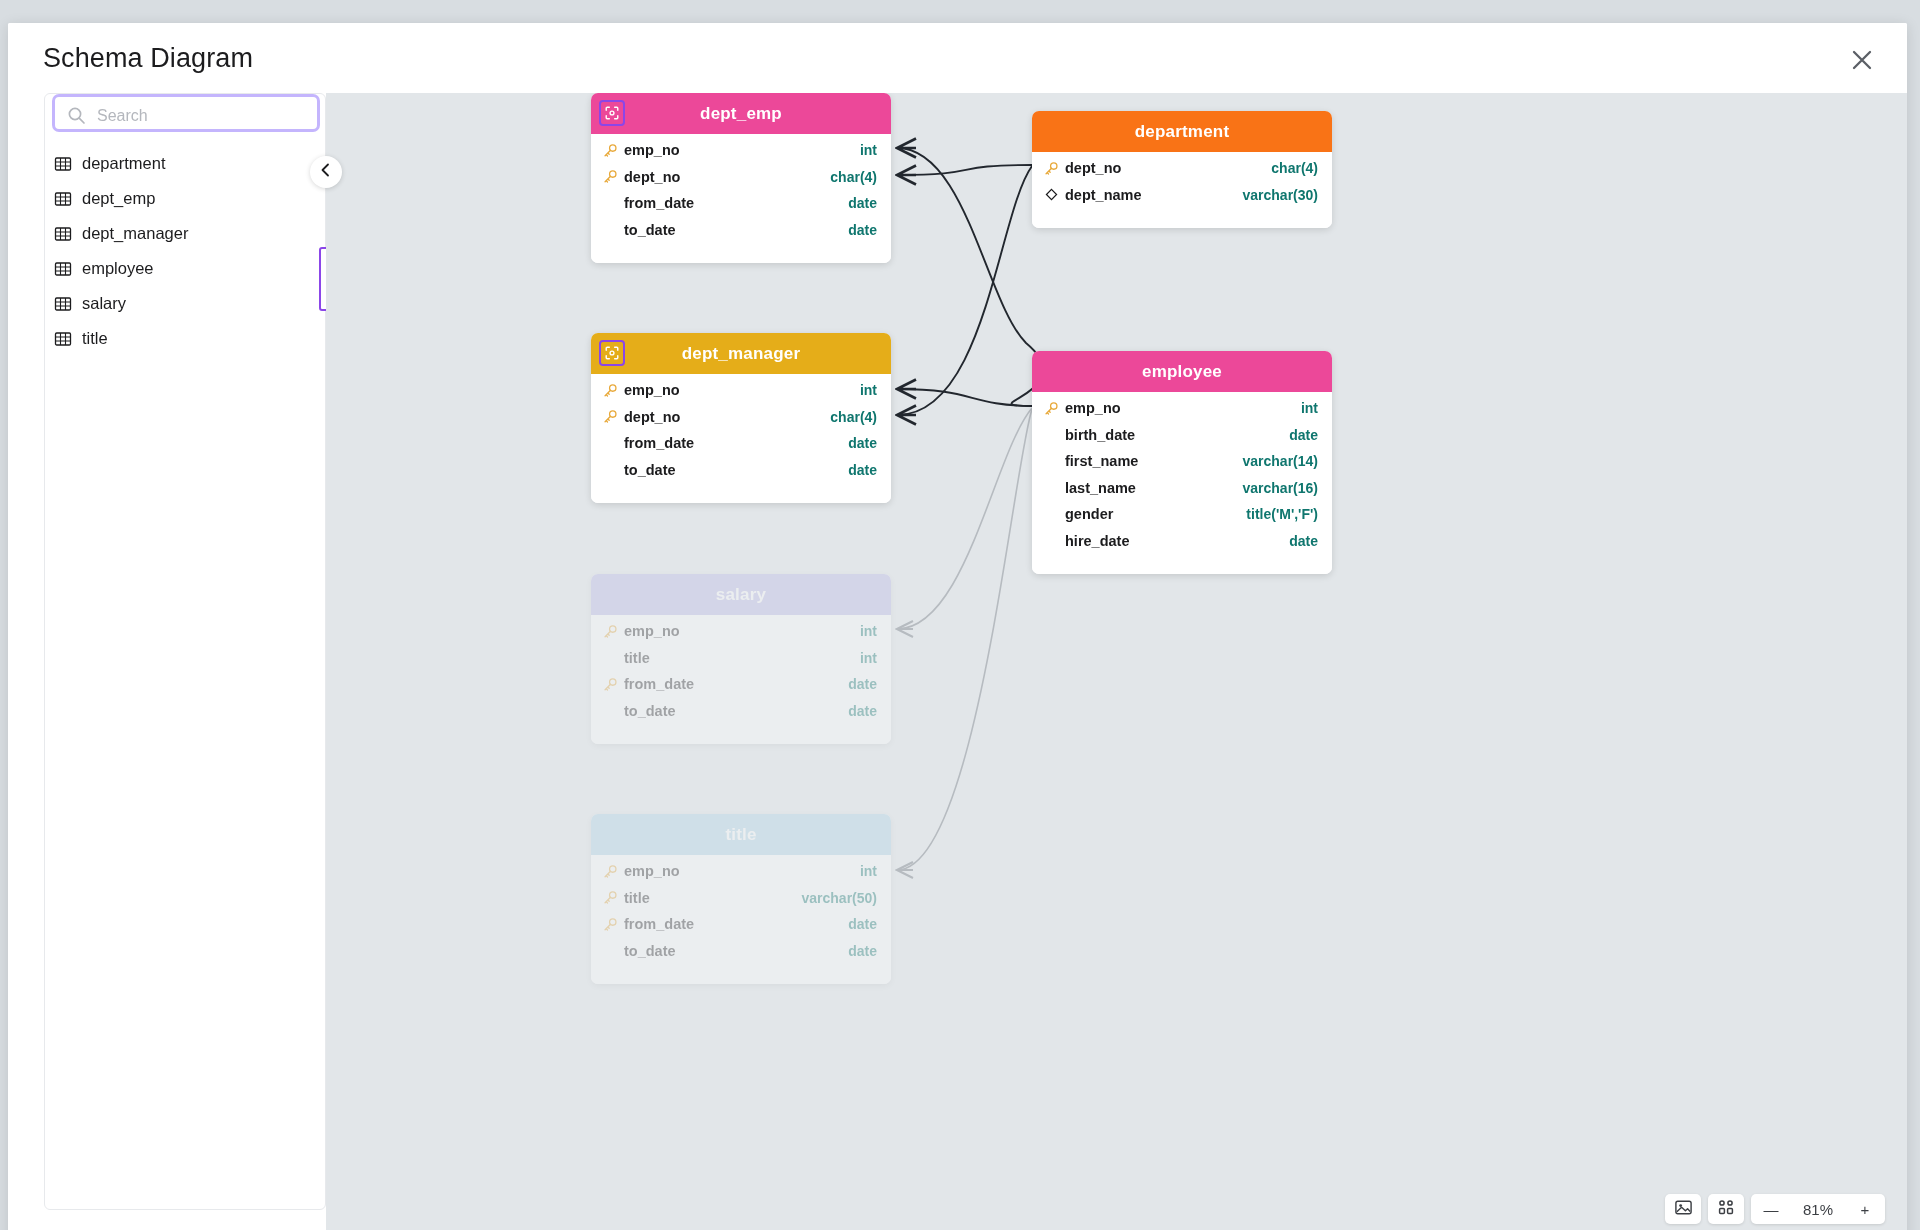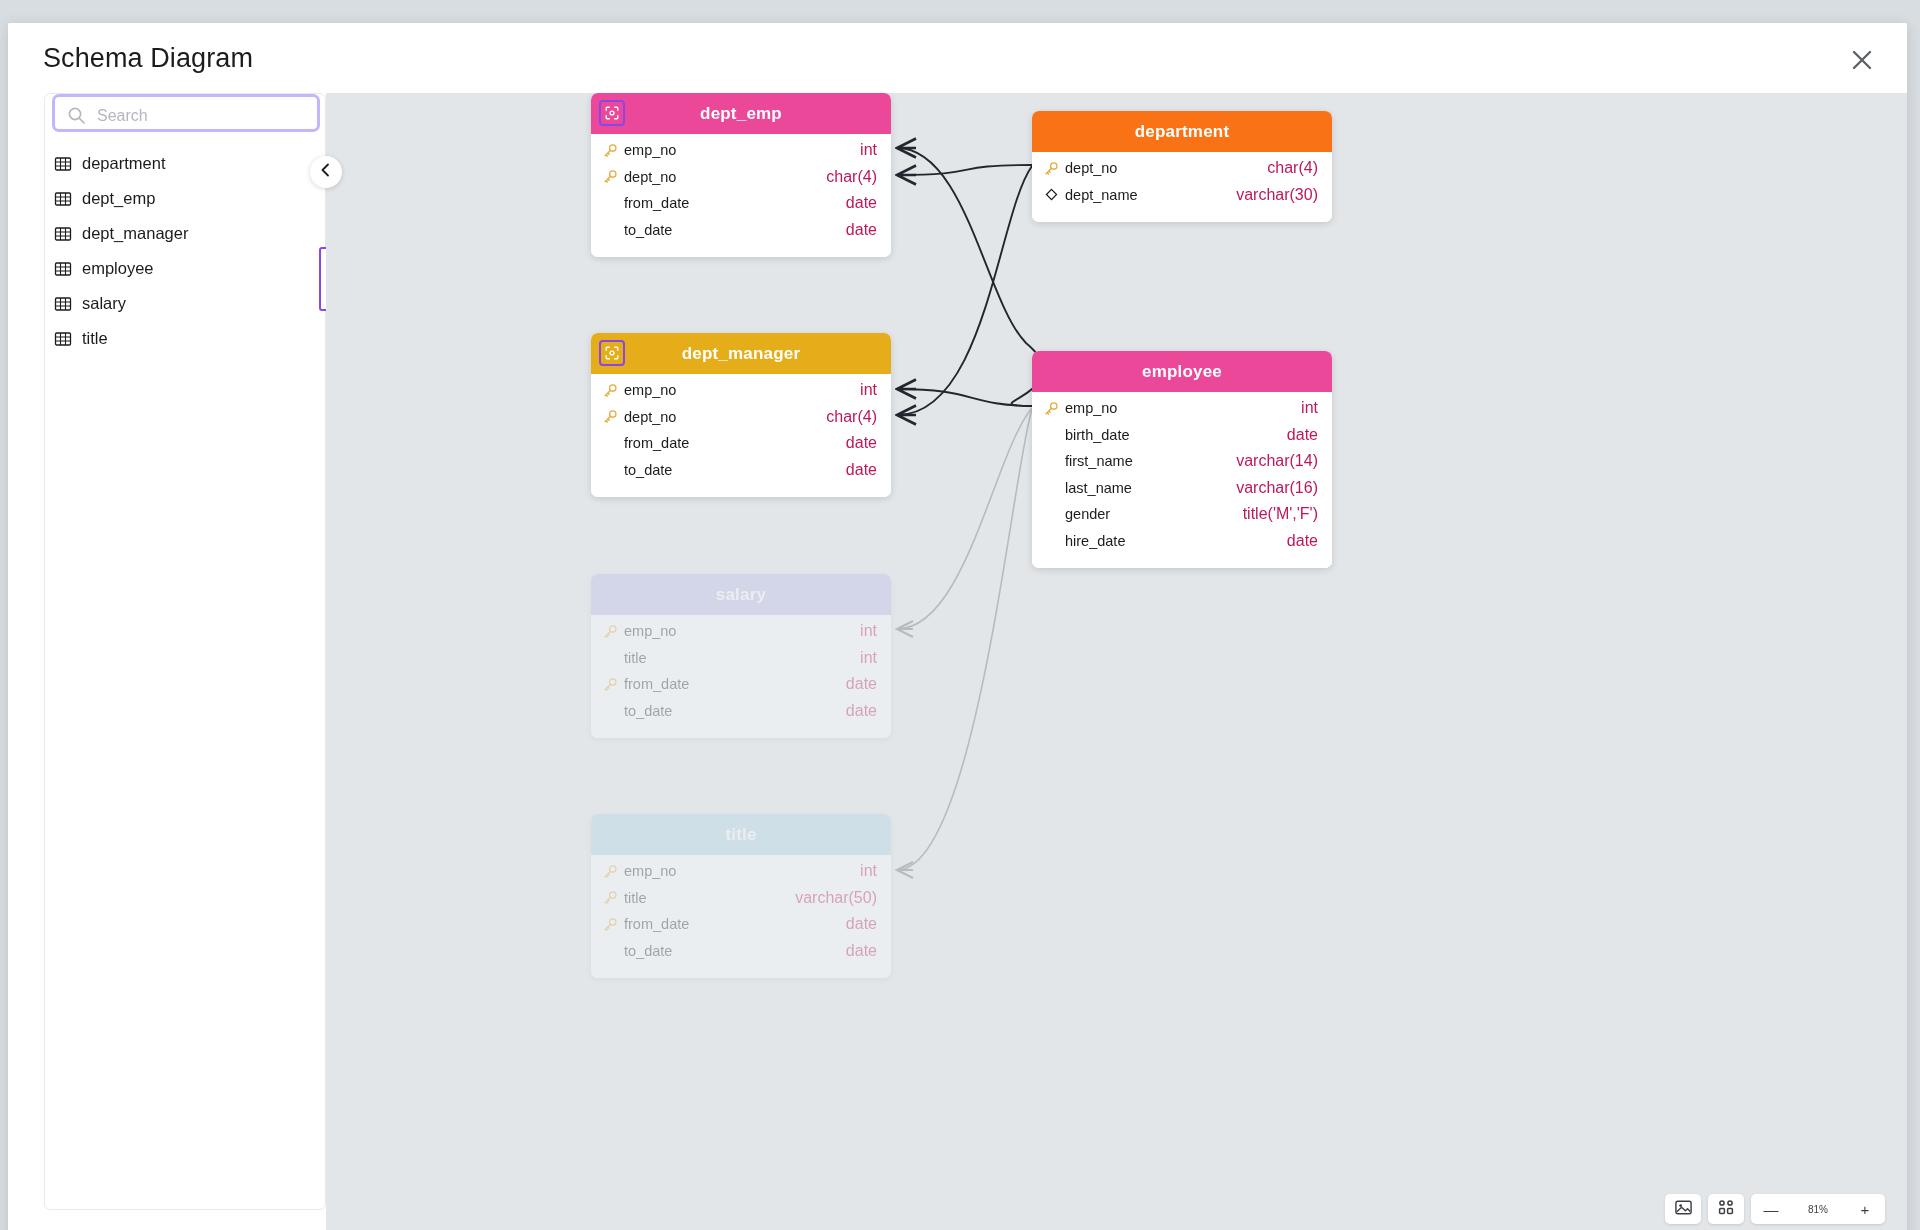--- a/index.html
+++ b/index.html
@@ -178,35 +178,35 @@
   .card-head .head-focus {
     position: absolute;
     left: 8px; top: 7px;
     width: 26px; height: 26px;
     border: 2px solid #8b46e8;
     border-radius: 4px;
     box-sizing: border-box;
     display: flex; align-items: center; justify-content: center;
     cursor: pointer;
   }
-  .card-body { padding: 3px 0 14px 0; background: #fff; }
+  .card-body { padding: 3px 0 20px 0; background: #fff; font-weight: bold; }
   .field {
     height: 26.5px;
     display: flex;
     align-items: center;
     padding: 0 14px 0 12px;
     font-size: 14.5px;
   }
   .field .ficon {
     width: 15px; height: 15px;
     margin-right: 6px;
     flex: 0 0 auto;
   }
   .field .fname { color: #1c1c1e; flex: 1 1 auto; }
-  .field .ftype { color: #be185d; font-size: 16px; }
+  .field .ftype { color: #0f766e; font-size: 14px; }
 
   
   .zoom-bar {
     position: absolute;
     right: 22px; bottom: 18px;
     height: 34px;
     display: flex;
     align-items: center;
     gap: 7px;
     z-index: 9;
@@ -228,21 +228,21 @@
   }
   .zb-group .zg {
     width: 40px; height: 30px;
     display: flex; align-items: center; justify-content: center;
     cursor: pointer;
     font-size: 15px; color: #3c3f44;
   }
   .zb-group .zlevel {
     min-width: 54px;
     text-align: center;
-    font-size: 10px;
+    font-size: 15px;
     color: #3c3f44;
     cursor: default;
   }
 </style>
 </head>
 <body>
 
 <div id="app">
   <div class="modal">
 

